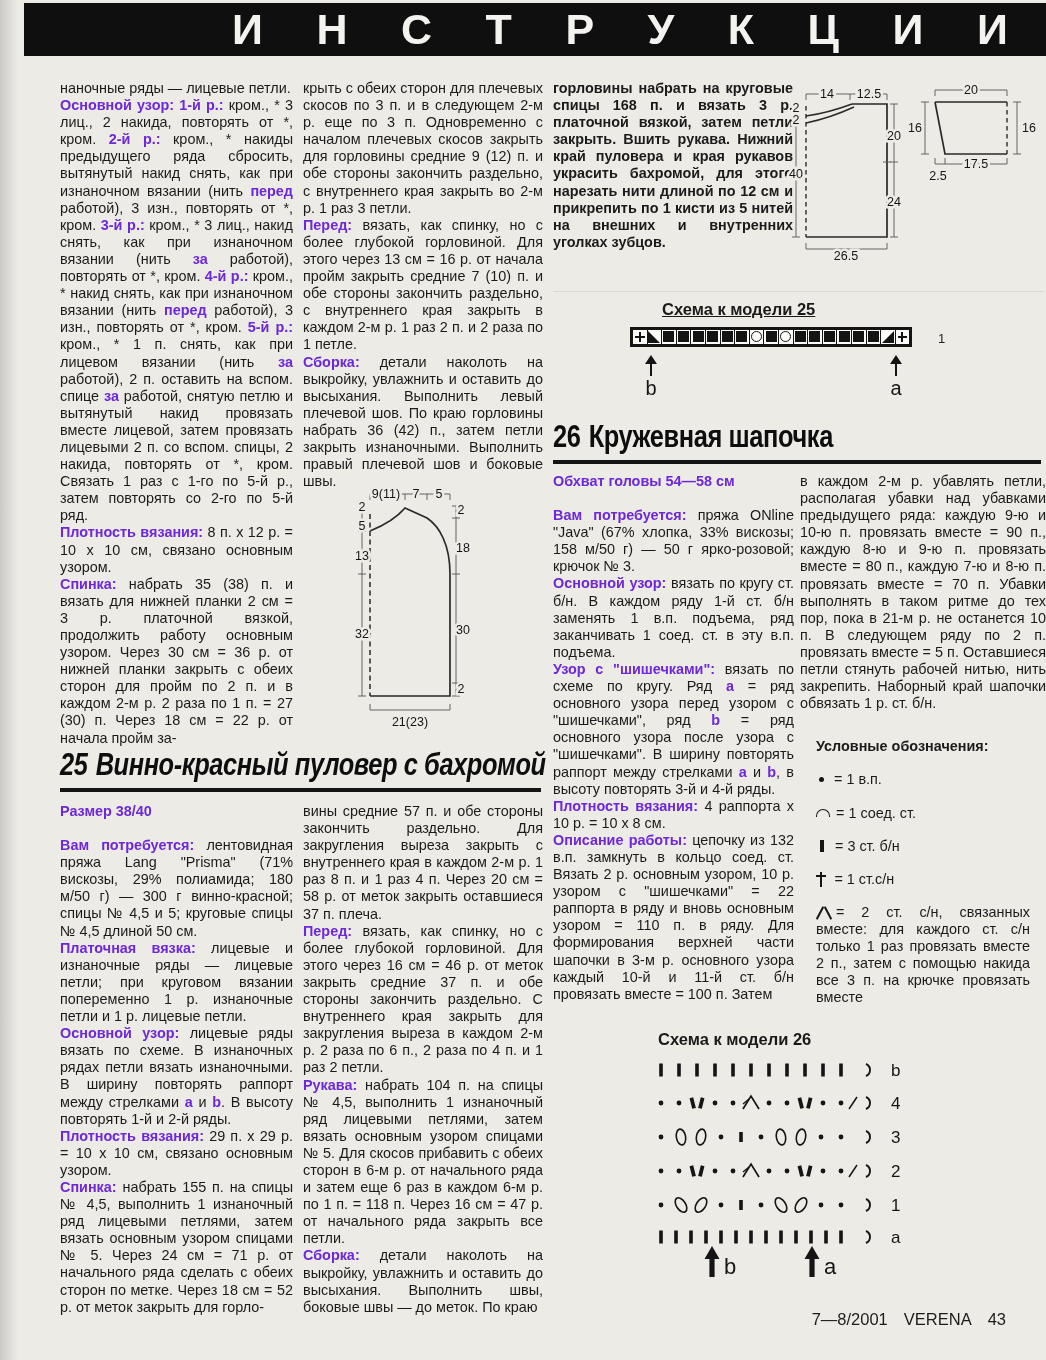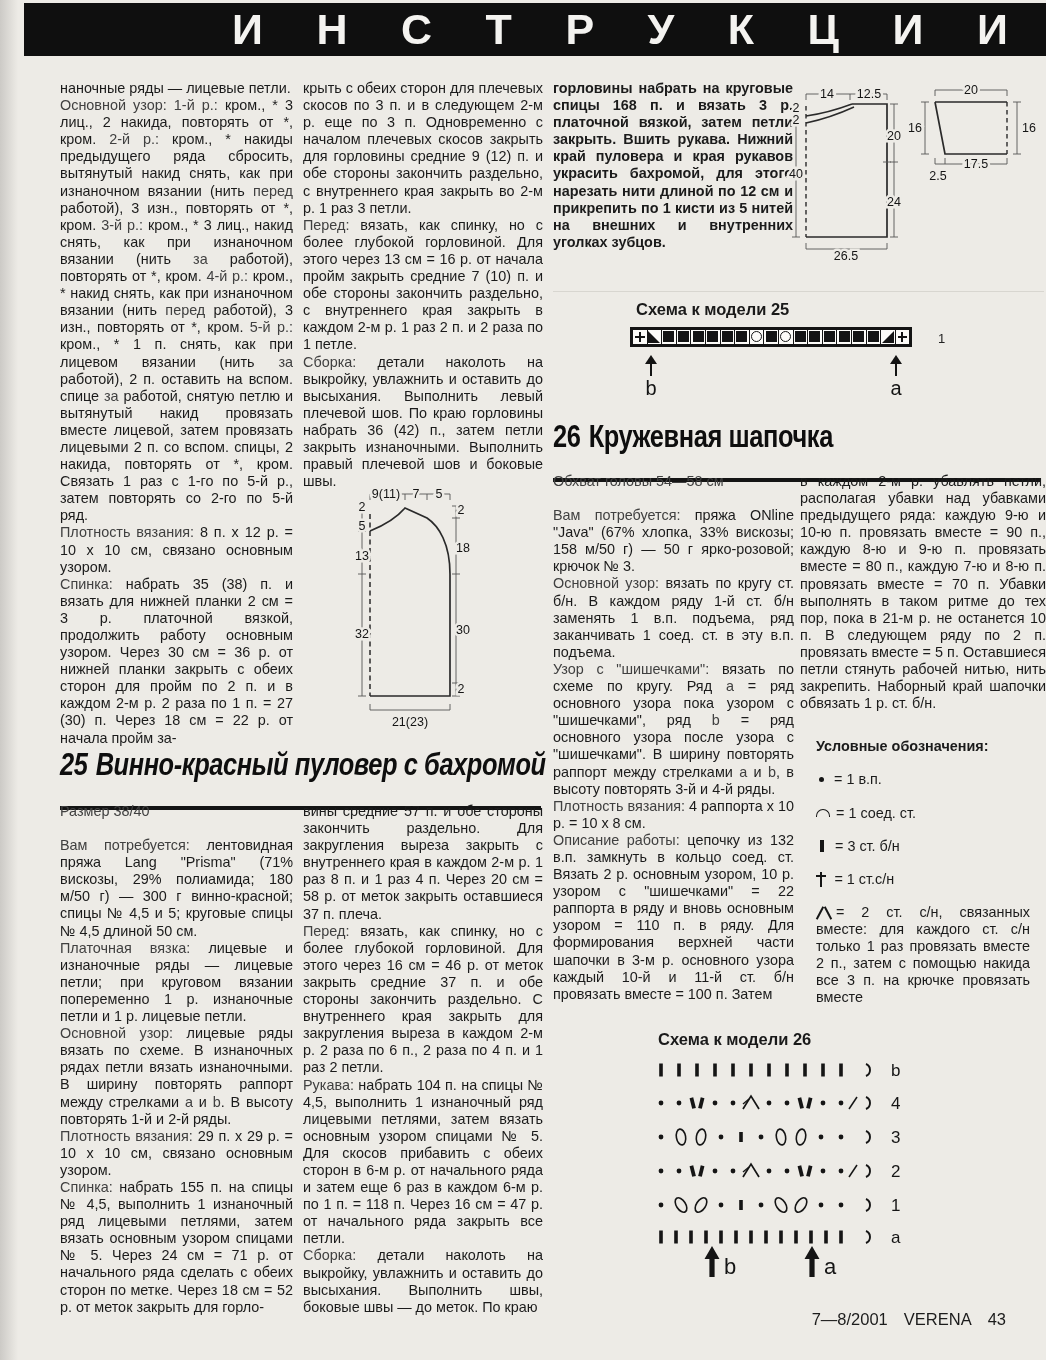--- a/index.html
+++ b/index.html
@@ -8,24 +8,24 @@
   .edge-shadow{position:absolute;left:0;top:0;width:18px;height:100%;
         background:linear-gradient(90deg,#cccac6,rgba(204,202,198,0));}
   
   .banner{position:absolute;left:24px;right:0;top:3px;height:53px;background:#0f0f0f;}
   .banner-inner{position:absolute;left:208px;right:38px;top:0;bottom:0;display:flex;
         justify-content:space-between;align-items:center;}
   .banner-inner span{color:#f4f3f0;font-size:43px;font-weight:700;line-height:1;}
   
   .col{position:absolute;text-align:justify;font-size:14.4px;line-height:17.1px;overflow:hidden;}
   .col p{margin:0;}
-  .col b{font-weight:400;color:#404040;}
+  .col b{font-weight:700;color:#6d28d9;}
   .gap-first p:first-child{margin-bottom:17px;}
   
-  .sec-head{position:absolute;border-bottom:4px solid #141414;padding-bottom:23px;}
+  .sec-head{position:absolute;border-bottom:4px solid #141414;padding-bottom:5px;}
   .sec-head .ht{display:inline-block;transform:scaleX(.82);transform-origin:0 60%;
         font-size:31px;font-weight:700;letter-spacing:-.5px;color:#0e0e0e;white-space:nowrap;}
   .sec-head .num{margin-right:10px;}
   
   .schema-title{position:absolute;font-size:16.5px;font-weight:700;color:#1a1a1a;}
   .c25row{position:absolute;display:flex;border:2px solid #141414;background:#fcfbf8;}
   .c25{width:15.6px;height:15.6px;box-sizing:border-box;border:1px solid #141414;margin-right:-1px;
         display:flex;align-items:center;justify-content:center;position:relative;background:#fcfbf8;}
   .c25:last-child{margin-right:0;}
   .c25.s i{width:11px;height:11px;background:#141414;}
@@ -182,21 +182,21 @@
     </g>
     <text x="66" y="12" text-anchor="middle">20</text>
     <text x="10" y="50" text-anchor="middle">16</text>
     <text x="124" y="50" text-anchor="middle">16</text>
     <text x="71" y="86" text-anchor="middle">17.5</text>
     <text x="33" y="98" text-anchor="middle">2.5</text>
   </svg>
 
   <div class="sep1"></div>
 
-  <div class="schema-title" style="left:636px;top:300px;">Схема к модели 25</div>
+  <div class="schema-title" style="left:662px;top:300px;text-decoration:underline;">Схема к модели 25</div>
   <div class="c25row" style="left:630px;top:327px;">
       <div class="c25 p">
         <i></i>
       </div>
       <div class="c25 tl">
         <i></i>
       </div>
       <div class="c25 s">
         <i></i>
       </div>
@@ -279,21 +279,21 @@
       <p><b>Сборка:</b><span> детали наколоть на выкройку, увлажнить и оставить до высыхания. Выполнить швы, боковые швы — до меток. По краю</span></p>
     </div>
 
   <div class="sec-head" style="left:553px;top:419px;width:488px;">
     <span class="ht"><span class="num">26</span><span>Кружевная шапочка</span></span>
   </div>
   <div class="col gap-first" style="left:553px;top:473px;width:241px;height:550px;">
       <p><b>Обхват головы 54—58 см</b></p>
       <p><b>Вам потребуется:</b><span> пряжа ONline "Java" (67% хлопка, 33% вискозы; 158 м/50 г) — 50 г ярко-розовой; крючок № 3.</span></p>
       <p><b>Основной узор:</b><span> вязать по кругу ст. б/н. В каждом ряду 1-й ст. б/н заменять 1 в.п. подъема, ряд заканчивать 1 соед. ст. в эту в.п. подъема.</span></p>
-      <p><b>Узор с "шишечками":</b><span> вязать по схеме по кругу. Ряд </span><b>a</b><span> = ряд основного узора пока узором с "шишечками", ряд </span><b>b</b><span> = ряд основного узора после узора с "шишечками". В ширину повторять раппорт между стрелками </span><b>a</b><span> и </span><b>b</b><span>, в высоту повторять 3-й и 4-й ряды.</span></p>
+      <p><b>Узор с "шишечками":</b><span> вязать по схеме по кругу. Ряд </span><b>a</b><span> = ряд основного узора перед узором с "шишечками", ряд </span><b>b</b><span> = ряд основного узора после узора с "шишечками". В ширину повторять раппорт между стрелками </span><b>a</b><span> и </span><b>b</b><span>, в высоту повторять 3-й и 4-й ряды.</span></p>
       <p><b>Плотность вязания:</b><span> 4 раппорта х 10 р. = 10 х 8 см.</span></p>
       <p><b>Описание работы:</b><span> цепочку из 132 в.п. замкнуть в кольцо соед. ст. Вязать 2 р. основным узором, 10 р. узором с "шишечками" = 22 раппорта в ряду и вновь основным узором = 110 п. в ряду. Для формирования верхней части шапочки в 3-м р. основного узора каждый 10-й и 11-й ст. б/н провязать вместе = 100 п. Затем</span></p>
     </div>
   <div class="col" style="left:800px;top:473px;width:246px;height:550px;">
     <div>
         <p><span>в каждом 2-м р. убавлять петли, располагая убавки над убавками предыдущего ряда: каждую 9-ю и 10-ю п. провязать вместе = 90 п., каждую 8-ю и 9-ю п. провязать вместе = 80 п., каждую 7-ю и 8-ю п. провязать вместе = 70 п. Убавки выполнять в таком ритме до тех пор, пока в 21-м р. не останется 10 п. В следующем ряду по 2 п. провязать вместе = 5 п. Оставшиеся петли стянуть рабочей нитью, нить закрепить. Наборный край шапочки обвязать 1 р. ст. б/н.</span></p>
       </div>
     <div class="legend">
       <p class="leg-title">Условные обозначения:</p>
       <div>

